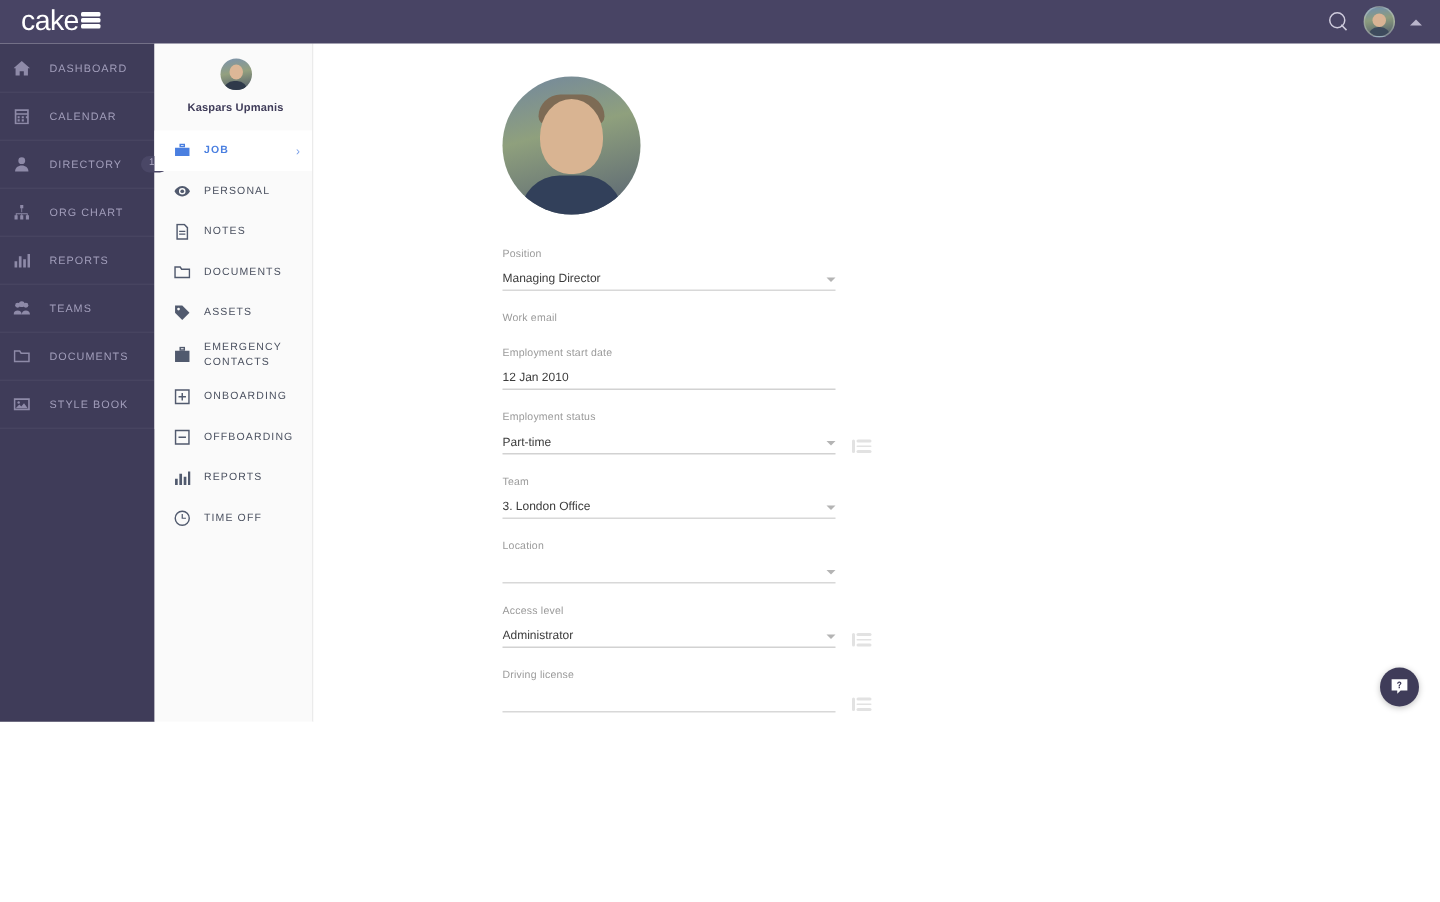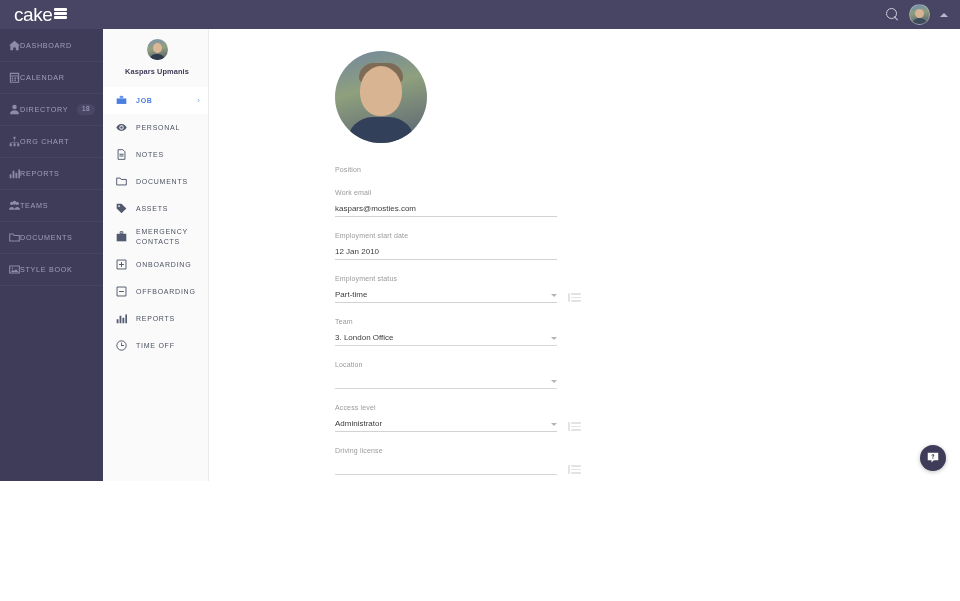--- a/index.html
+++ b/index.html
@@ -65,21 +65,21 @@
 
   
   .body-wrap { flex: 1; display: flex; min-height: 0; }
 
   
   .leftnav {
     width: 103px; min-width: 103px; background: #3f3c59;
     display: flex; flex-direction: column; padding-top: 1px;
   }
   .nav-item {
-    height: 32px; display: flex; align-items: center; gap: 0;
+    height: 32px; display: flex; align-items: center; gap: 13px;
     padding: 0 8px 0 9px; cursor: pointer;
     border-bottom: 1px solid rgba(255,255,255,0.045);
     position: relative;
   }
   .nav-item .ni-icon {
     width: 11px; height: 11px; flex: 0 0 11px; display: flex;
     align-items: center; justify-content: center; color: #8e8aa8;
   }
   .nav-item .ni-icon svg { width: 11px; height: 11px; display: block; fill: #8e8aa8; }
   .nav-label {
@@ -418,27 +418,28 @@
           <span class="ph-hair"></span>
           <span class="ph-face"></span>
           <span class="ph-body"></span>
         </div>
 
         <form class="form">
 
 
           <div class="field f-full">
             <span class="field-label">Position</span>
+            <div class="field-line">
+              <span class="field-value">Managing Director</span>
+              <span class="sel-caret"></span>
+            </div>
           </div>
 
           <div class="field f-full">
             <span class="field-label">Work email</span>
-            <div class="field-line thick">
-              <span class="field-value">kaspars@mosties.com</span>
-            </div>
           </div>
 
           <div class="field f-full">
             <span class="field-label">Employment start date</span>
             <div class="field-line thick">
               <span class="field-value">12 Jan 2010</span>
             </div>
           </div>
 
           <div class="field f-full">

